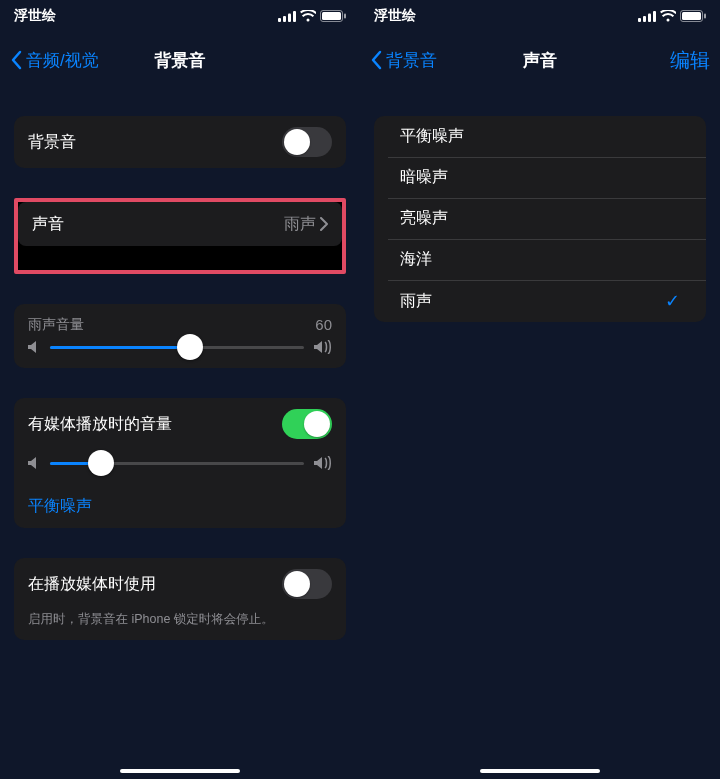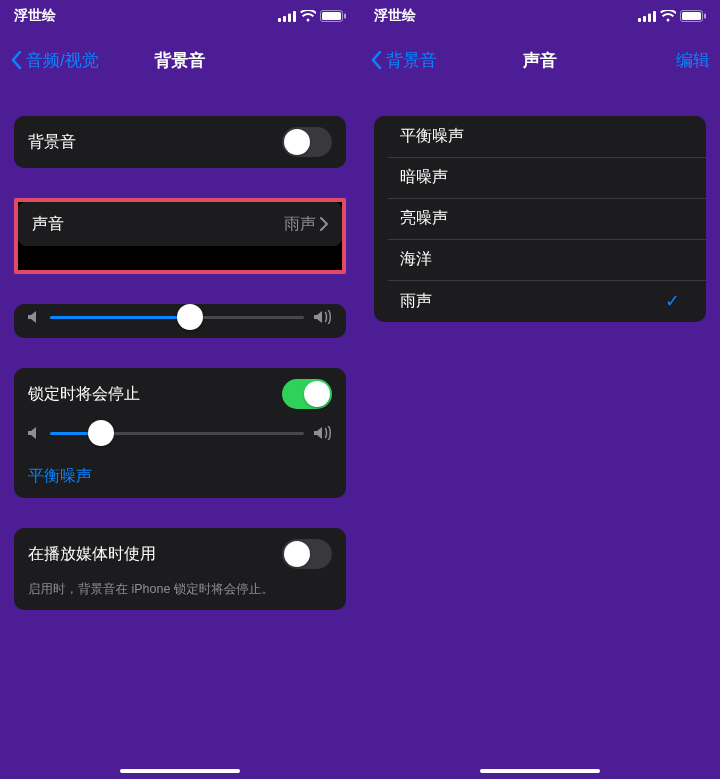--- a/index.html
+++ b/index.html
@@ -7,21 +7,21 @@
     background: #e6e6e6;
     font-family: -apple-system, "PingFang SC", "Helvetica Neue", Arial, sans-serif;
     width: 720px;
     height: 779px;
     overflow: hidden;
     display: flex;
   }
   .phone {
     width: 360px;
     height: 779px;
-    background: #4c1d95;
+    background: #0f172a;
     position: relative;
     font-size: 15px;
     color: #fff;
   }
   
   .status-bar {
     height: 28px;
     padding: 4px 14px 0 14px;
     display: flex;
     align-items: center;
@@ -52,21 +52,21 @@
     position: absolute;
     left: 0; right: 0;
     text-align: center;
     font-size: 17px;
     font-weight: 600;
     color: #fff;
     pointer-events: none;
   }
   .nav-action {
     color: #0a84ff;
-    font-size: 17px;
+    font-size: 20px;
   }
   .content { padding: 10px 14px; }
   .group {
     background: #1c1c1e;
     border-radius: 10px;
     overflow: hidden;
     margin-bottom: 30px;
   }
   .row {
     min-height: 44px;
@@ -224,38 +224,42 @@
             <svg width="8" height="14" viewBox="0 0 8 14">
                 <path d="M1 1l6 6-6 6" stroke="#8e8e93" stroke-width="2" fill="none" stroke-linecap="round" stroke-linejoin="round"></path>
               </svg>
           </div>
         </div>
       </div>
       <div class="hl-pad"></div>
     </div>
 
     <div class="group">
+      <div class="row-top-label">
+        <span>雨声音量</span>
+        <span class="right-number">60</span>
+      </div>
       <div class="slider-row">
         <svg class="vol-icon" width="12" height="14" viewBox="0 0 12 14">
             <path fill="#8e8e93" d="M0 5h3l5-4v12l-5-4H0z"></path>
           </svg>
         <div class="slider-track">
           <div class="slider-fill" id="volFill" style="width: 55%;"></div>
           <div class="slider-thumb" id="volThumb" style="left: 55%;"></div>
         </div>
         <svg class="vol-icon" width="18" height="14" viewBox="0 0 18 14">
             <path fill="#8e8e93" d="M0 5h3l5-4v12l-5-4H0z"></path>
             <path fill="none" stroke="#8e8e93" stroke-width="1.5" d="M11 2c2 1.5 2 8.5 0 10M14 0c3 2 3 12 0 14"></path>
           </svg>
       </div>
     </div>
 
     <div class="group">
       <div class="row">
-        <span class="row-label">锁定时将会停止</span>
+        <span class="row-label">有媒体播放时的音量</span>
         <div class="toggle on" id="mediaToggle">
             <div class="knob"></div>
           </div>
       </div>
       <div class="slider-row">
         <svg class="vol-icon" width="12" height="14" viewBox="0 0 12 14">
             <path fill="#8e8e93" d="M0 5h3l5-4v12l-5-4H0z"></path>
           </svg>
         <div class="slider-track">
           <div class="slider-fill" id="mVolFill" style="width: 20%;"></div>

